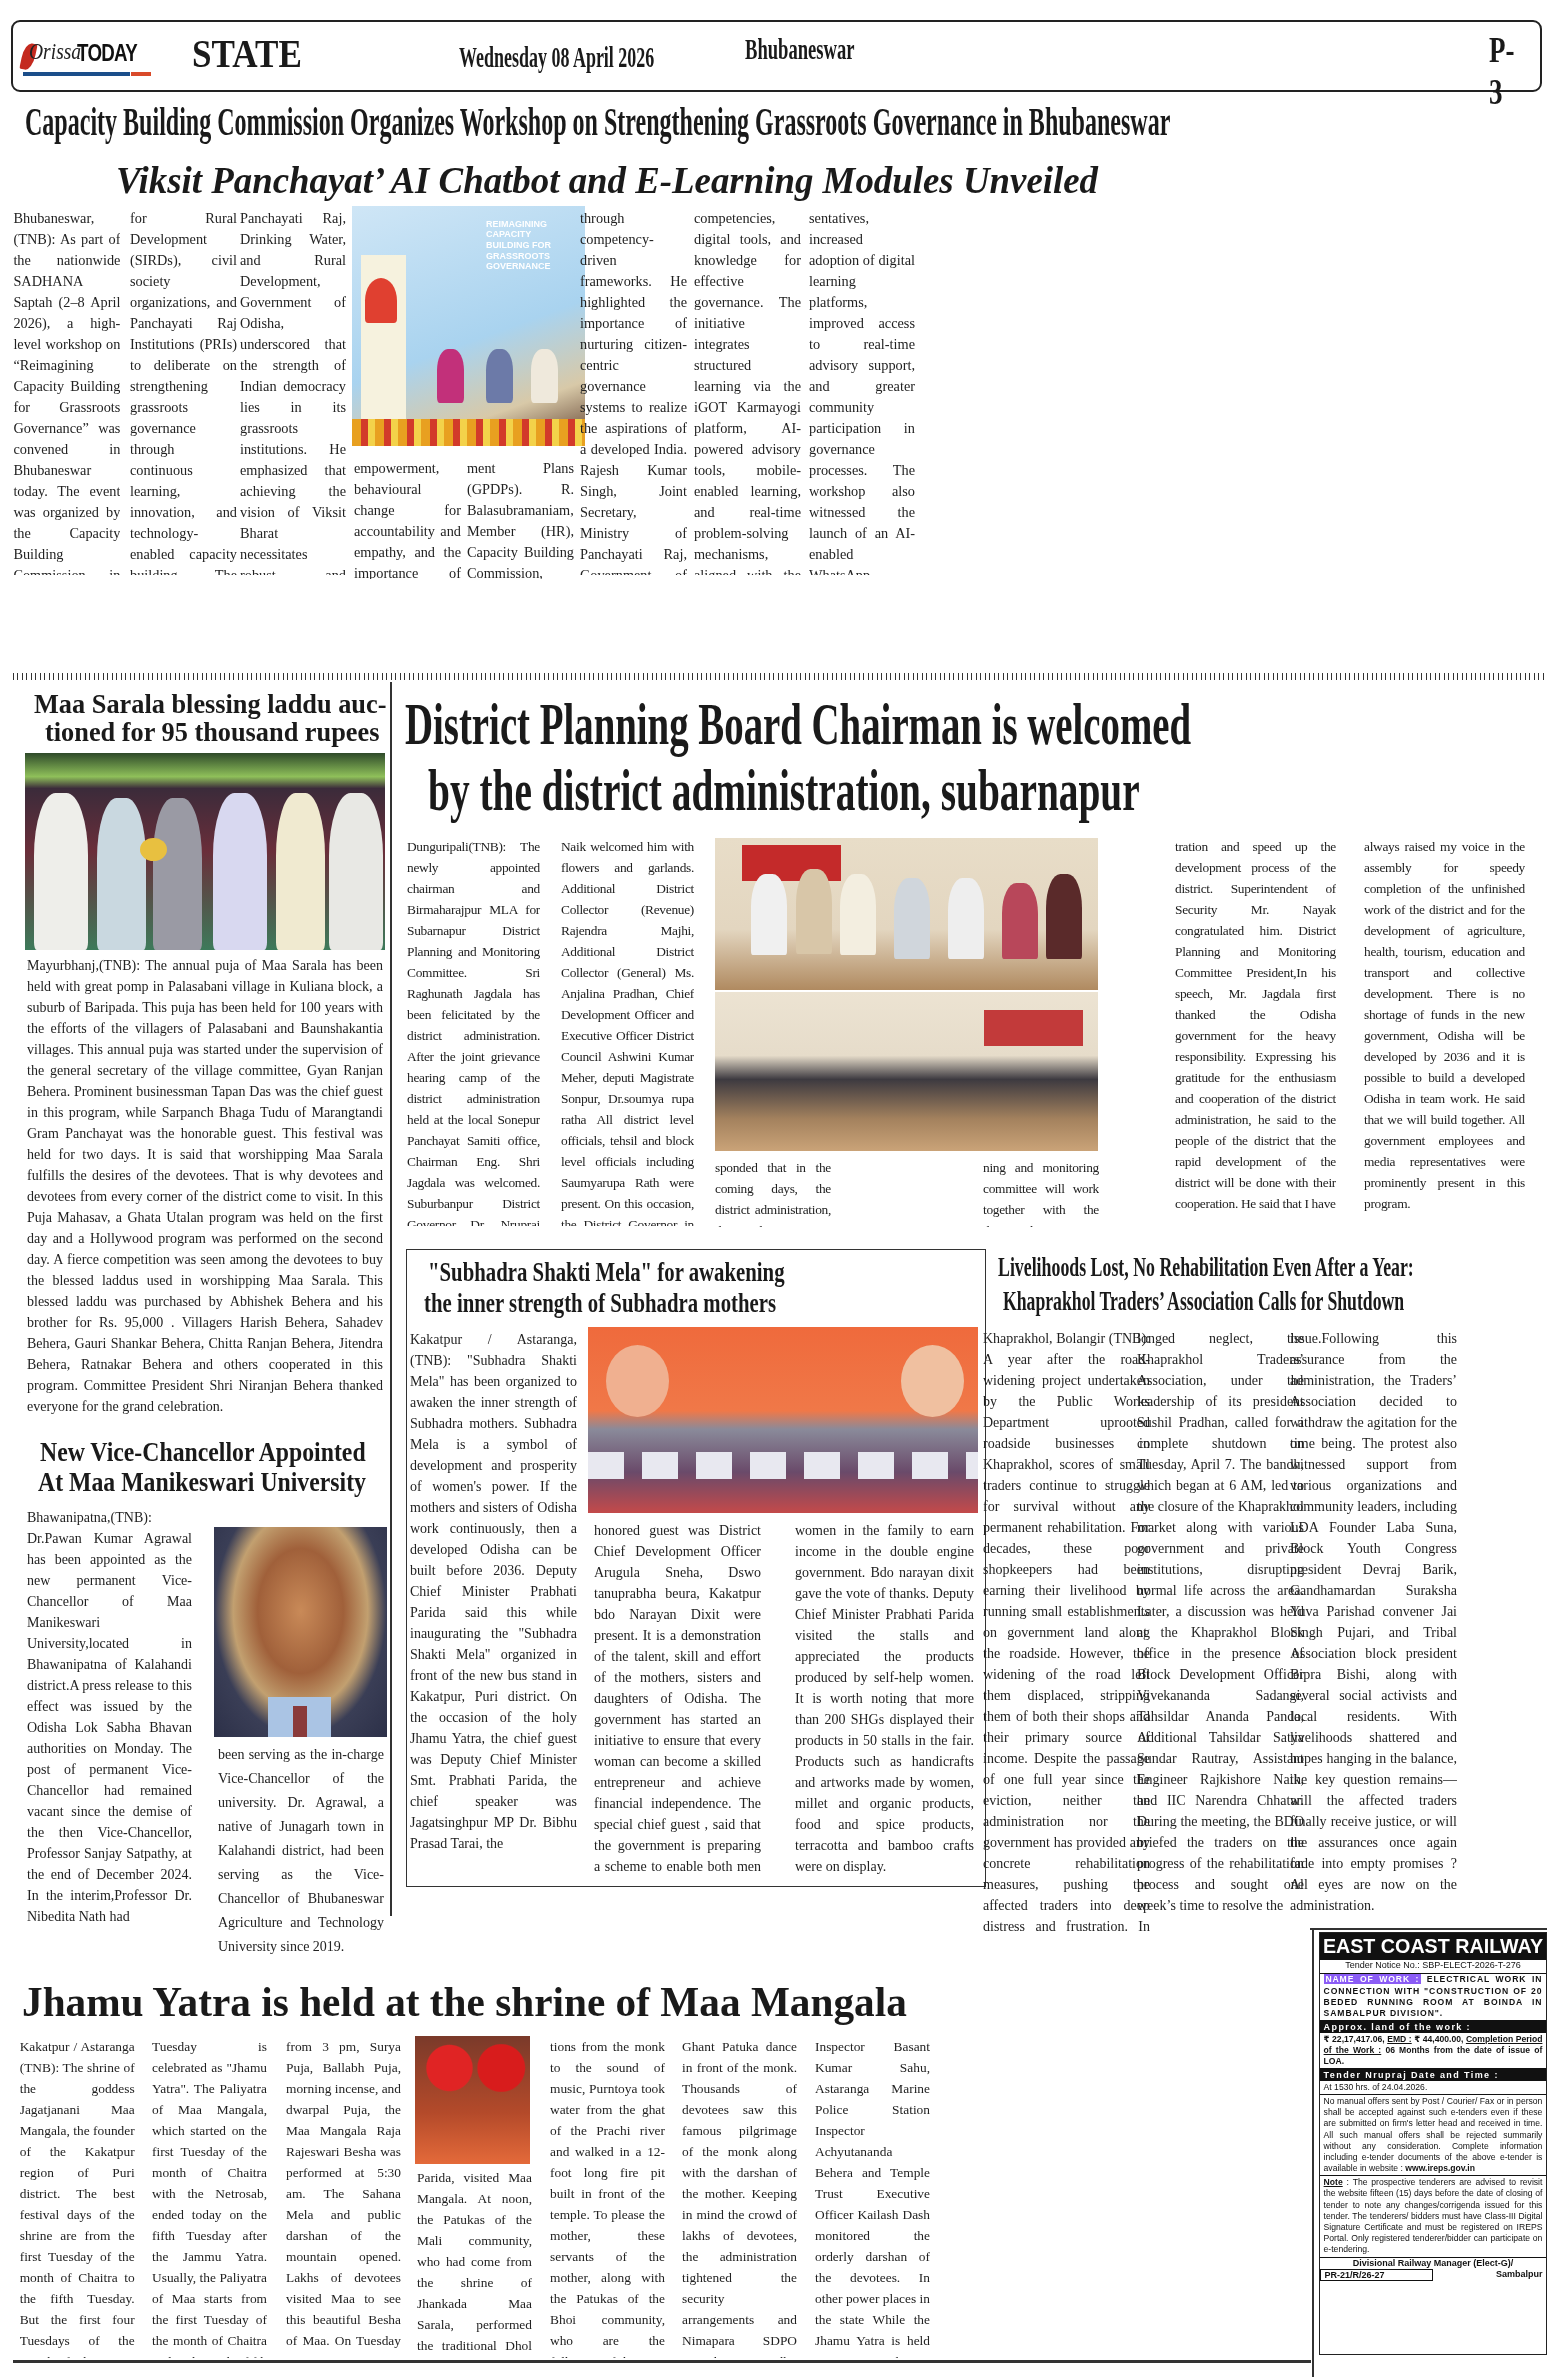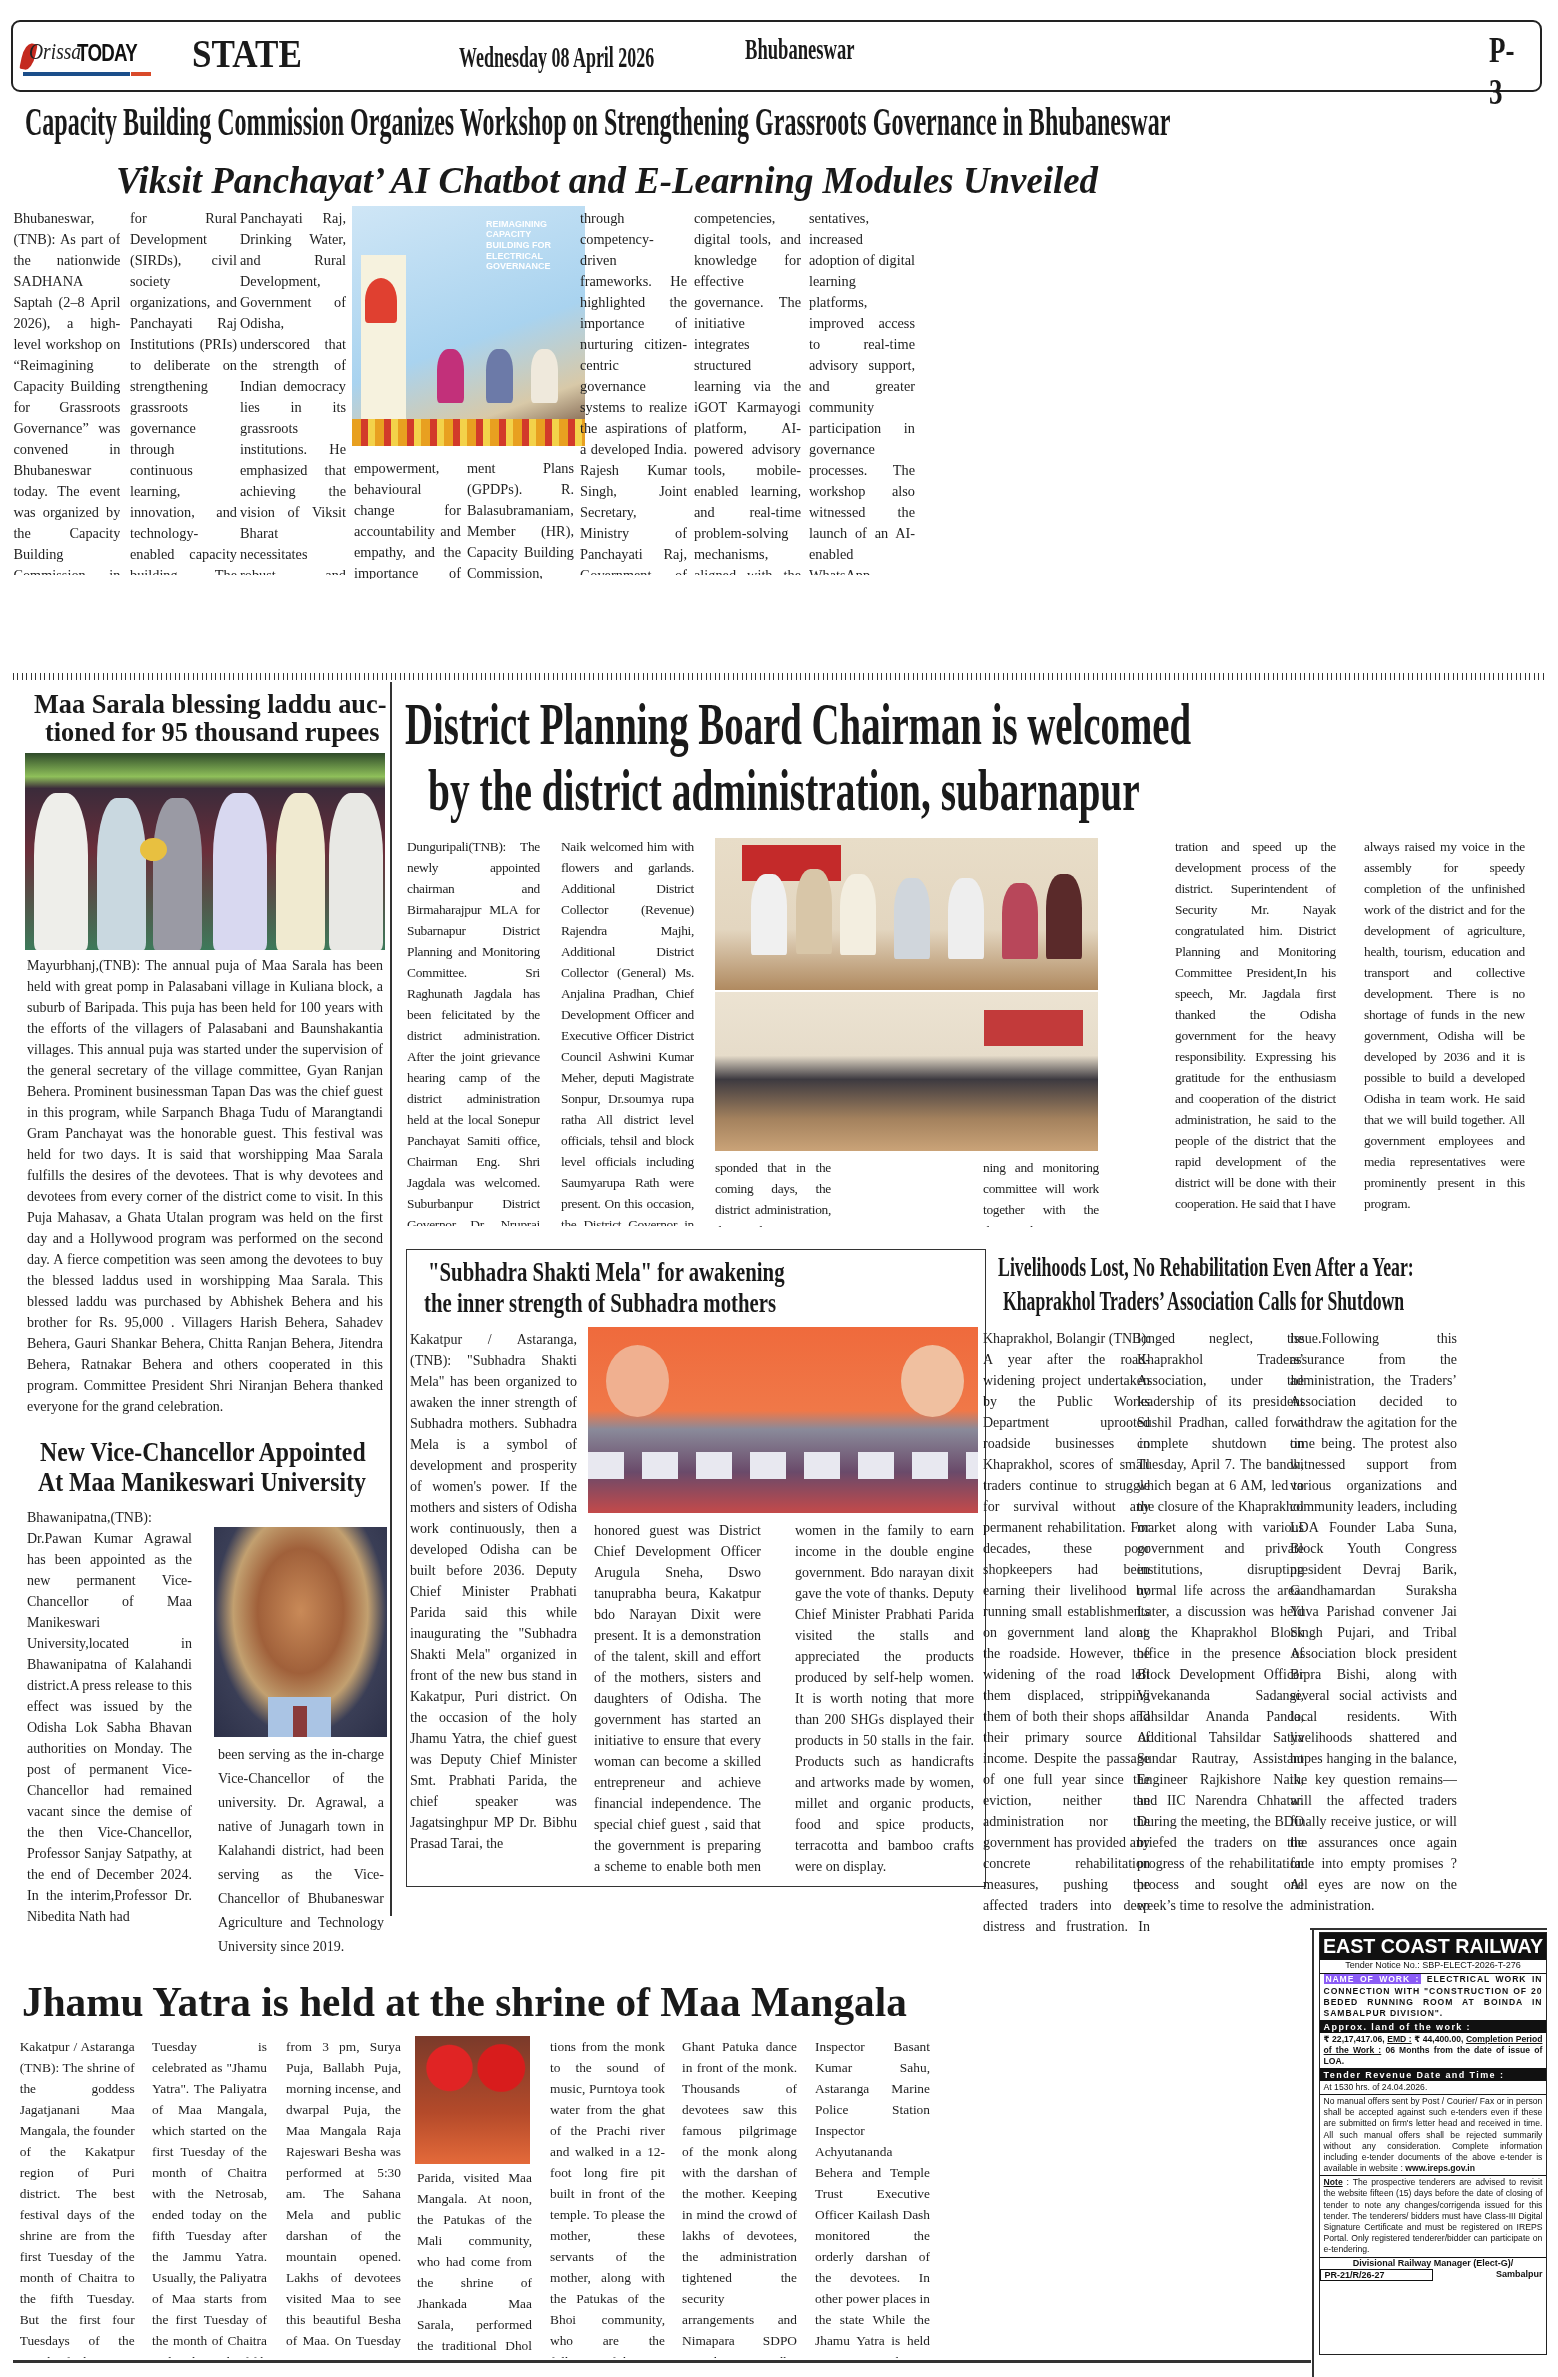--- a/index.html
+++ b/index.html
@@ -52,21 +52,21 @@
 </div>
 
 <div class="headline" style="left:25px; top:97px; font-size:41px; transform:scaleX(0.586);">Capacity Building Commission Organizes Workshop on Strengthening Grassroots Governance in Bhubaneswar</div>
 <div class="headline" style="left:116px; top:158px; font-size:38px; font-style:italic; transform:scaleX(0.97);">Viksit Panchayat’ AI Chatbot and E-Learning Modules Unveiled</div>
 
 <div class="col" style="left:13.4px; top:208px; width:107px; height:367px; font-size:14.3px; line-height:21px;">Bhubaneswar,(TNB): As part of the nationwide SADHANA Saptah (2–8 April 2026), a high-level workshop on “Reimagining Capacity Building for Grassroots Governance” was convened in Bhubaneswar today. The event was organized by the Capacity Building Commission in collaboration with the Department of Personnel and Training, Karmayogi Bharat, and the Government of Odisha. The workshop brought together senior policymakers, government officials, representatives from State Institutes</div>
 <div class="col" style="left:130px; top:208px; width:107px; height:367px; font-size:14.3px; line-height:21px;">for Rural Development (SIRDs), civil society organizations, and Panchayati Raj Institutions (PRIs) to deliberate on strengthening grassroots governance through continuous learning, innovation, and technology-enabled capacity building. The discussions aligned with the overarching theme of SADHANA Saptah—“Technology, Tradition, and Tangible Outcomes”—aimed at fostering empowered and future-ready local institutions. Addressing the gathering, Rabi Narayan Naik, Minister for</div>
 <div class="col" style="left:240px; top:208px; width:106px; height:367px; font-size:14.3px; line-height:21px;">Panchayati Raj, Drinking Water, and Rural Development, Government of Odisha, underscored that the strength of Indian democracy lies in its grassroots institutions. He emphasized that achieving the vision of Viksit Bharat necessitates robust and dynamic capacity-building frameworks for PRIs. Highlighting the need to move beyond conventional training models, he advocated for a continuous process of learning, unlearning, and relearning, rooted in human-centric and system-oriented transformation. He also stressed digital</div>
 
 <div class="photo" style="left:352px; top:206px; width:233px; height:240px; background: linear-gradient(160deg,#cfe6f6 0%,#a9d3ef 55%,#d8c9a8 80%,#5a3a2a 100%);">
-  <div style="position:absolute; left:134px; top:12.5px; width:90px; font-family:'Liberation Sans',sans-serif; font-size:9px; color:#fff; font-weight:bold; line-height:10.7px;">REIMAGINING CAPACITY BUILDING FOR ELECTRICAL GOVERNANCE</div>
+  <div style="position:absolute; left:134px; top:12.5px; width:90px; font-family:'Liberation Sans',sans-serif; font-size:9px; color:#fff; font-weight:bold; line-height:10.7px;">REIMAGINING CAPACITY BUILDING FOR GRASSROOTS GOVERNANCE</div>
   <div style="position:absolute; left:9px; top:49px; width:45px; height:179px; background:#f6f2de;"></div>
   <div style="position:absolute; left:13.4px; top:72px; width:32px; height:45px; background:#e04030; border-radius:50% 50% 10% 10%;"></div>
   <div style="position:absolute; left:85px; top:143px; width:27px; height:54px; background:#c2307a; border-radius:40% 40% 10% 10%;"></div>
   <div style="position:absolute; left:134px; top:143px; width:27px; height:54px; background:#6c7aa8; border-radius:40% 40% 10% 10%;"></div>
   <div style="position:absolute; left:179px; top:143px; width:27px; height:54px; background:#efe9dc; border-radius:40% 40% 10% 10%;"></div>
   <div style="position:absolute; left:0; bottom:0; width:233px; height:27px; background: repeating-linear-gradient(90deg,#e8a020 0 9px,#d23a2a 9px 16px,#f3d24a 16px 23px);"></div>
 </div>
 <div class="col" style="left:354px; top:458px; width:107px; height:121px; font-size:14.3px;">empowerment, behavioural change for accountability and empathy, and the importance of localized learning in vernacular languages, alongside data-driven planning and effective implementation of Gram Panchayat Develop-</div>
 <div class="col" style="left:467px; top:458px; width:107px; height:121px; font-size:14.3px;">ment Plans (GPDPs). R. Balasubramaniam, Member (HR), Capacity Building Commission, elaborated on the transformative vision of Mission Karmayogi, emphasizing a shift from rule-based to role-based governance</div>
 <div class="col" style="left:580px; top:208px; width:107px; height:367px; font-size:14.3px; line-height:21px;">through competency-driven frameworks. He highlighted the importance of nurturing citizen-centric governance systems to realize the aspirations of a developed India. Rajesh Kumar Singh, Joint Secretary, Ministry of Panchayati Raj, Government of India also graced the inaugural session. A key highlight of the workshop was the focus on the “Viksit Panchayat Karmayogi” initiative, a flagship reform under Mission Karmayogi aimed at equipping PRI representatives with</div>
@@ -161,21 +161,21 @@
     <span>ELECTRICAL WORK IN CONNECTION WITH "CONSTRUCTION OF 20 BEDED RUNNING ROOM AT BOINDA IN SAMBALPUR DIVISION".</span>
   </div>
   <div class="ad-inv">Approx. land of the work :</div>
   <div class="ad-row" style="font-weight:bold;">
     <span>₹ 22,17,417.06,</span>
     <span style="text-decoration:underline;">EMD :</span>
     <span>₹ 44,400.00,</span>
     <span style="text-decoration:underline;">Completion Period of the Work :</span>
     <span>06 Months from the date of issue of LOA.</span>
   </div>
-  <div class="ad-inv">Tender Revenue Date and Time :</div>
+  <div class="ad-inv">Tender Nrupraj Date and Time :</div>
   <div class="ad-row" style="font-weight:normal;">At 1530 hrs. of 24.04.2026.</div>
   <div class="ad-row">
     <span>No manual offers sent by Post / Courier/ Fax or in person shall be accepted against such e-tenders even if these are submitted on firm's letter head and received in time. All such manual offers shall be rejected summarily without any consideration. Complete information including e-tender documents of the above e-tender is available in website :</span>
     <b>www.ireps.gov.in</b>
   </div>
   <div class="ad-row">
     <b style="text-decoration:underline;">Note</b>
     <span>: The prospective tenderers are advised to revisit the website fifteen (15) days before the date of closing of tender to note any changes/corrigenda issued for this tender. The tenderers/ bidders must have Class-III Digital Signature Certificate and must be registered on IREPS Portal. Only registered tenderer/bidder can participate on e-tendering.</span>
   </div>
   <div style="font-size:9px; font-weight:bold; text-align:center; padding:0.9px 1.8px;">Divisional Railway Manager (Elect-G)/</div>

